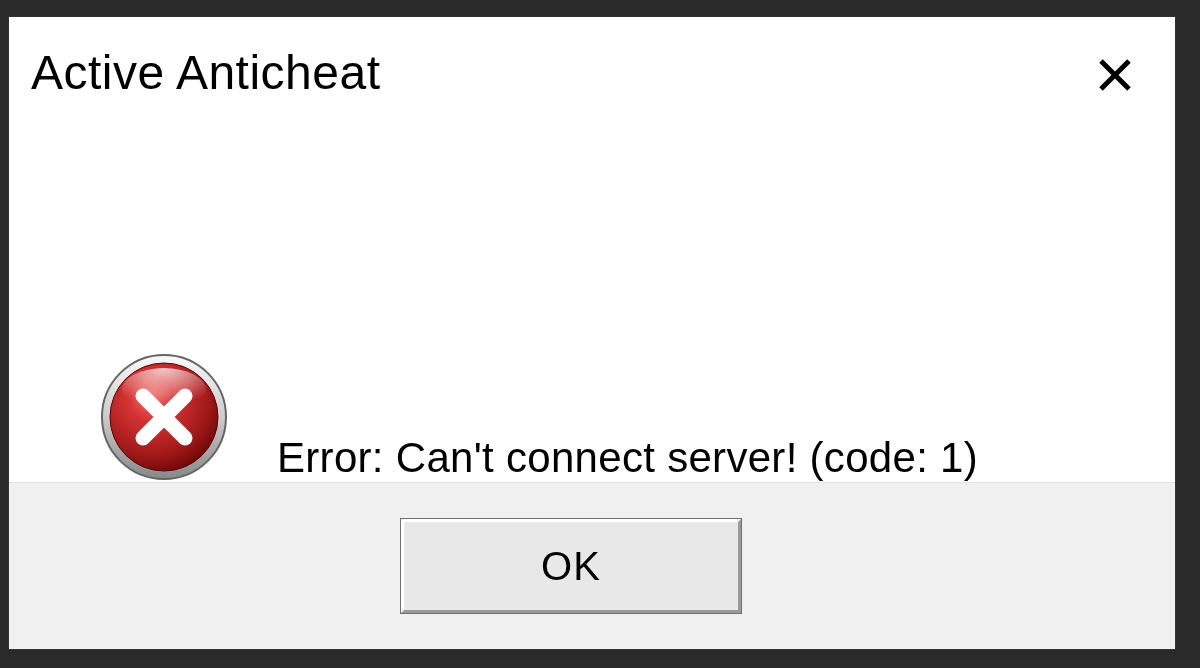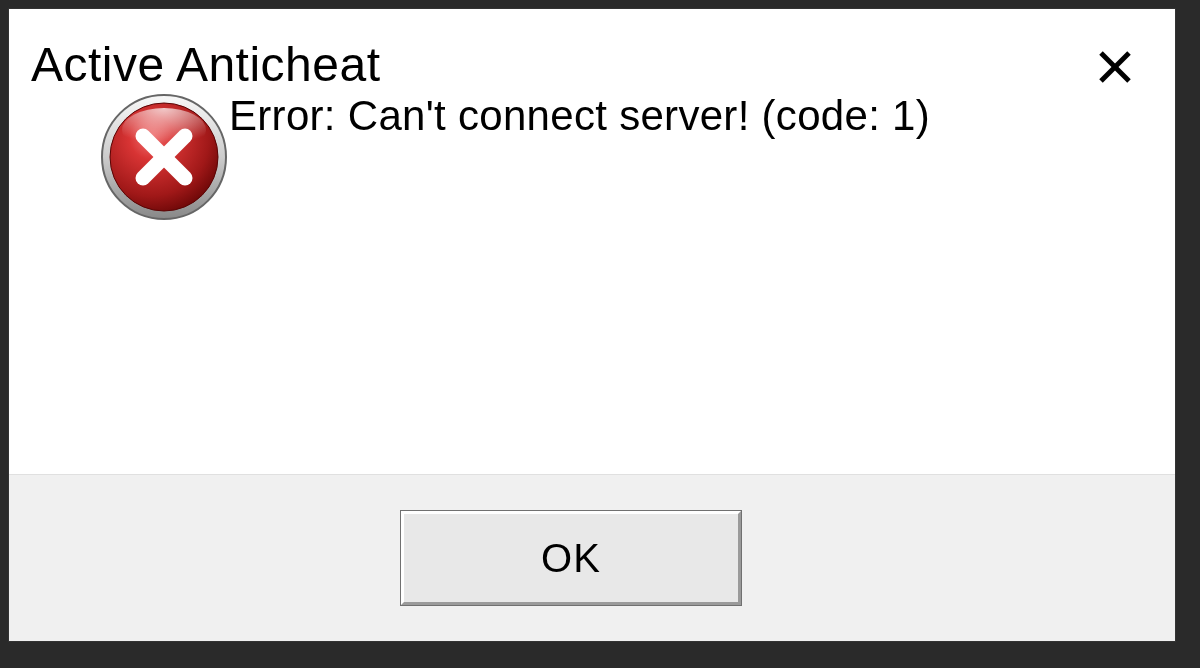--- a/index.html
+++ b/index.html
@@ -9,21 +9,21 @@
     }
     body {
       width: 1200px;
       height: 668px;
       background: #2a2a2a;
       font-family: "Segoe UI", Tahoma, Arial, sans-serif;
       position: relative;
     }
     .dialog-window {
       position: absolute;
-      top: 8px;
+      top: 16px;
       left: 8px;
       width: 1168px;
       height: 634px;
       background: #737373;
       border: 1px solid #333;
       display: flex;
       flex-direction: column;
     }
     .titlebar {
       display: flex;
@@ -48,22 +48,23 @@
       cursor: pointer;
       margin-top: 8px;
     }
     .close-btn svg {
       width: 40px;
       height: 40px;
     }
     .content-area {
       flex: 1 1 auto;
       display: flex;
-      align-items: flex-start;
+      align-items: flex-end;
       padding: 0 0 0 90px;
+      gap: 48px;
       background: #ffffff;
     }
     .error-icon-wrap {
       width: 130px;
       height: 130px;
       flex: 0 0 auto;
       display: flex;
       align-items: center;
       justify-content: center;
     }

